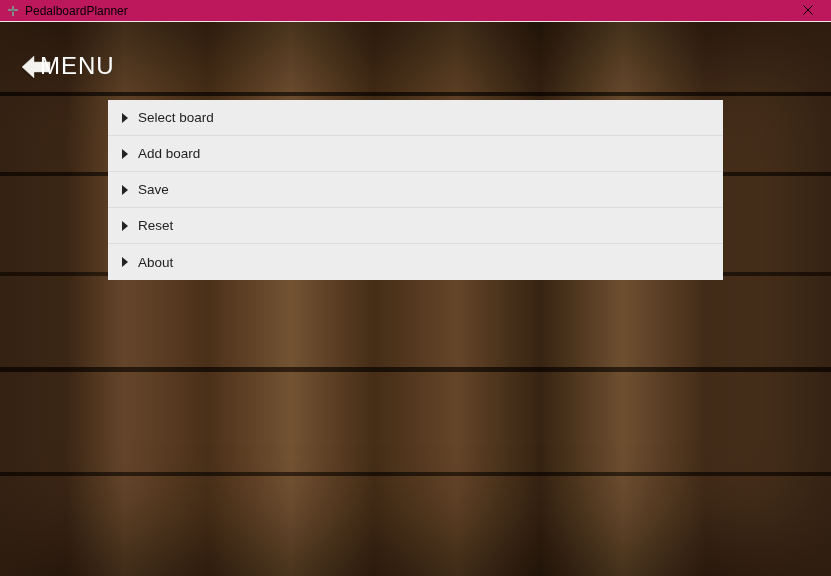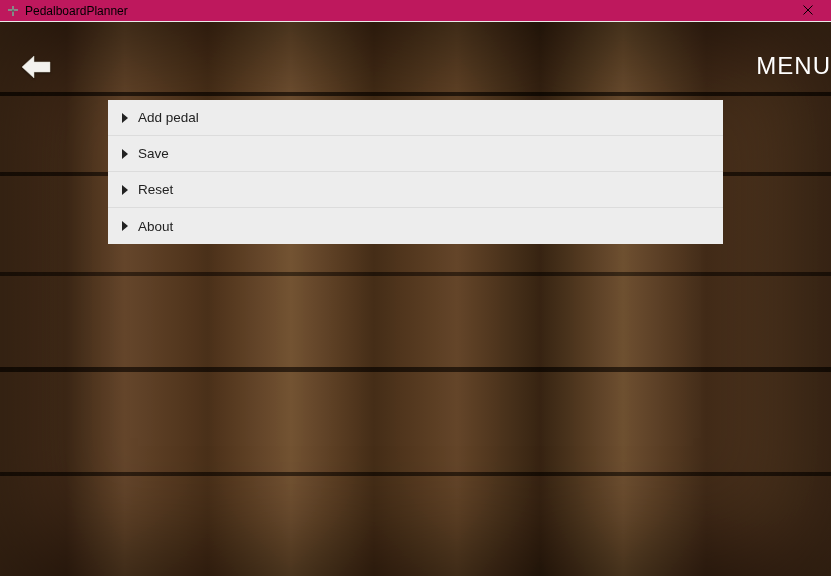--- a/index.html
+++ b/index.html
@@ -77,21 +77,21 @@
     width: 32px; height: 26px;
     cursor: pointer;
     z-index: 3;
   }
   .back-arrow svg { filter: drop-shadow(0 1px 1px rgba(0,0,0,.4)); }
 
   
   .menu-title {
     position: absolute;
     top: 30px; left: 0; right: 0;
-    text-align: right;
+    text-align: left;
     color: #fff;
     font-size: 24px;
     font-weight: 400;
     letter-spacing: 1px;
     z-index: 3;
     padding-left: 40px;
   }
 
   
   .menu-panel {
@@ -157,21 +157,29 @@
 
   <div class="menu-title">MENU</div>
 
   <div class="menu-panel">
     <div class="menu-item">
       <span class="chevron">
         <svg width="8" height="10" viewBox="0 0 8 10">
             <path d="M1 0 L7 5 L1 10 Z" fill="#222"></path>
           </svg>
       </span>
-      <span class="menu-label">Add pedal</span>
+      <span class="menu-label">Select board</span>
+    </div>
+    <div class="menu-item">
+      <span class="chevron">
+        <svg width="8" height="10" viewBox="0 0 8 10">
+            <path d="M1 0 L7 5 L1 10 Z" fill="#222"></path>
+          </svg>
+      </span>
+      <span class="menu-label">Add board</span>
     </div>
     <div class="menu-item">
       <span class="chevron">
         <svg width="8" height="10" viewBox="0 0 8 10">
             <path d="M1 0 L7 5 L1 10 Z" fill="#222"></path>
           </svg>
       </span>
       <span class="menu-label">Save</span>
     </div>
     <div class="menu-item">

